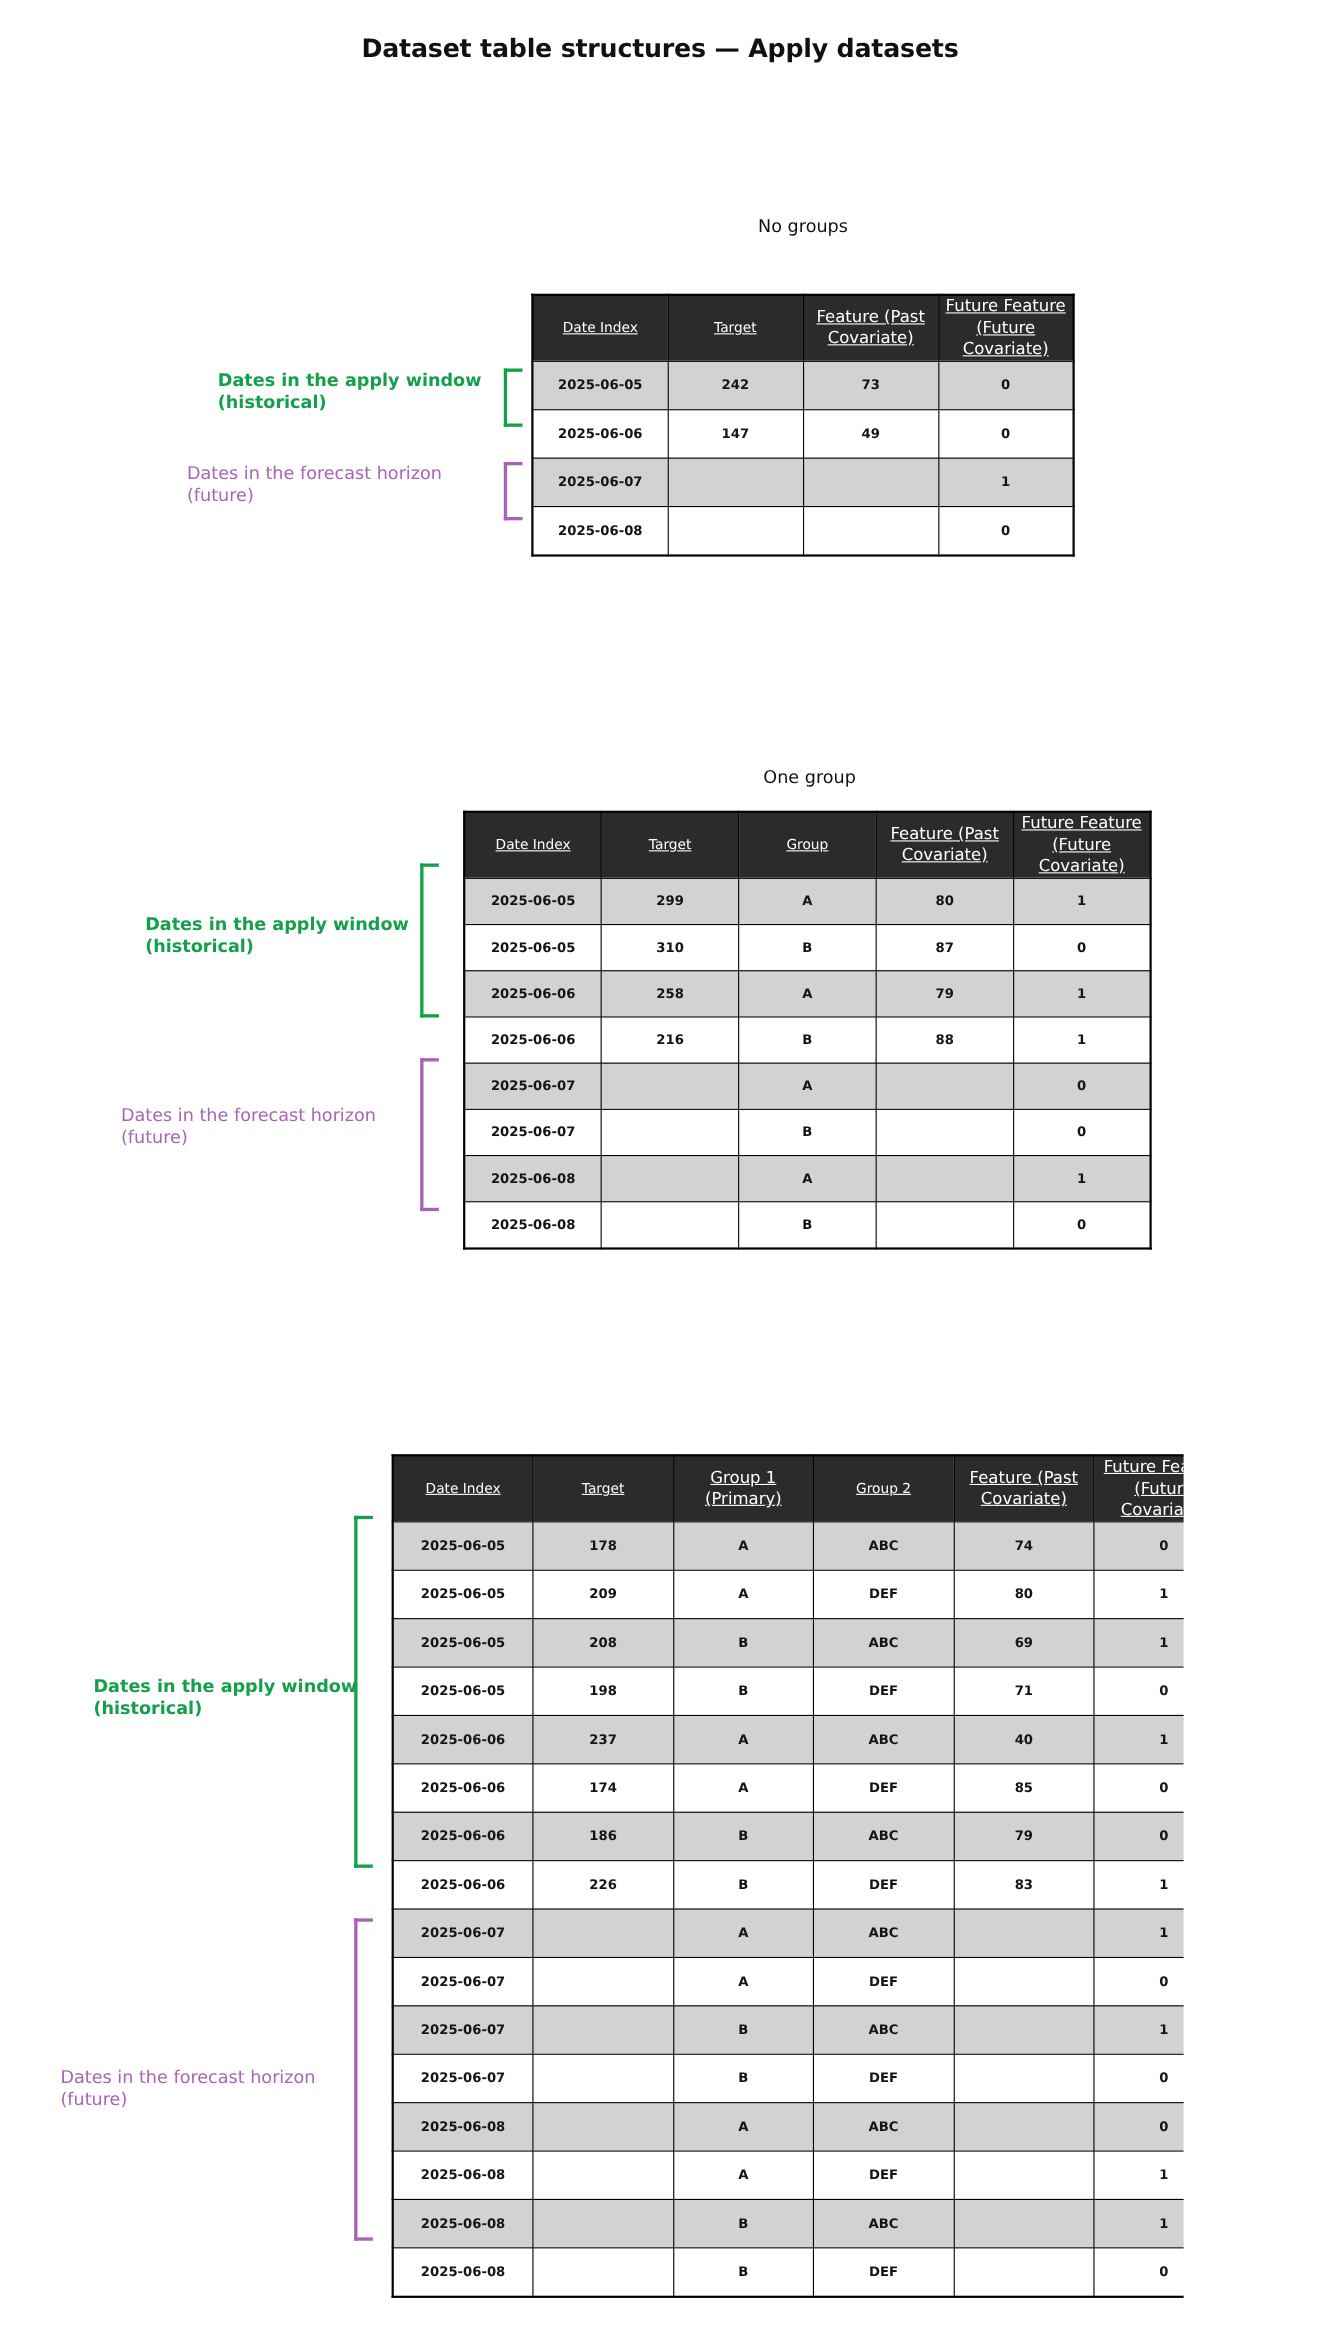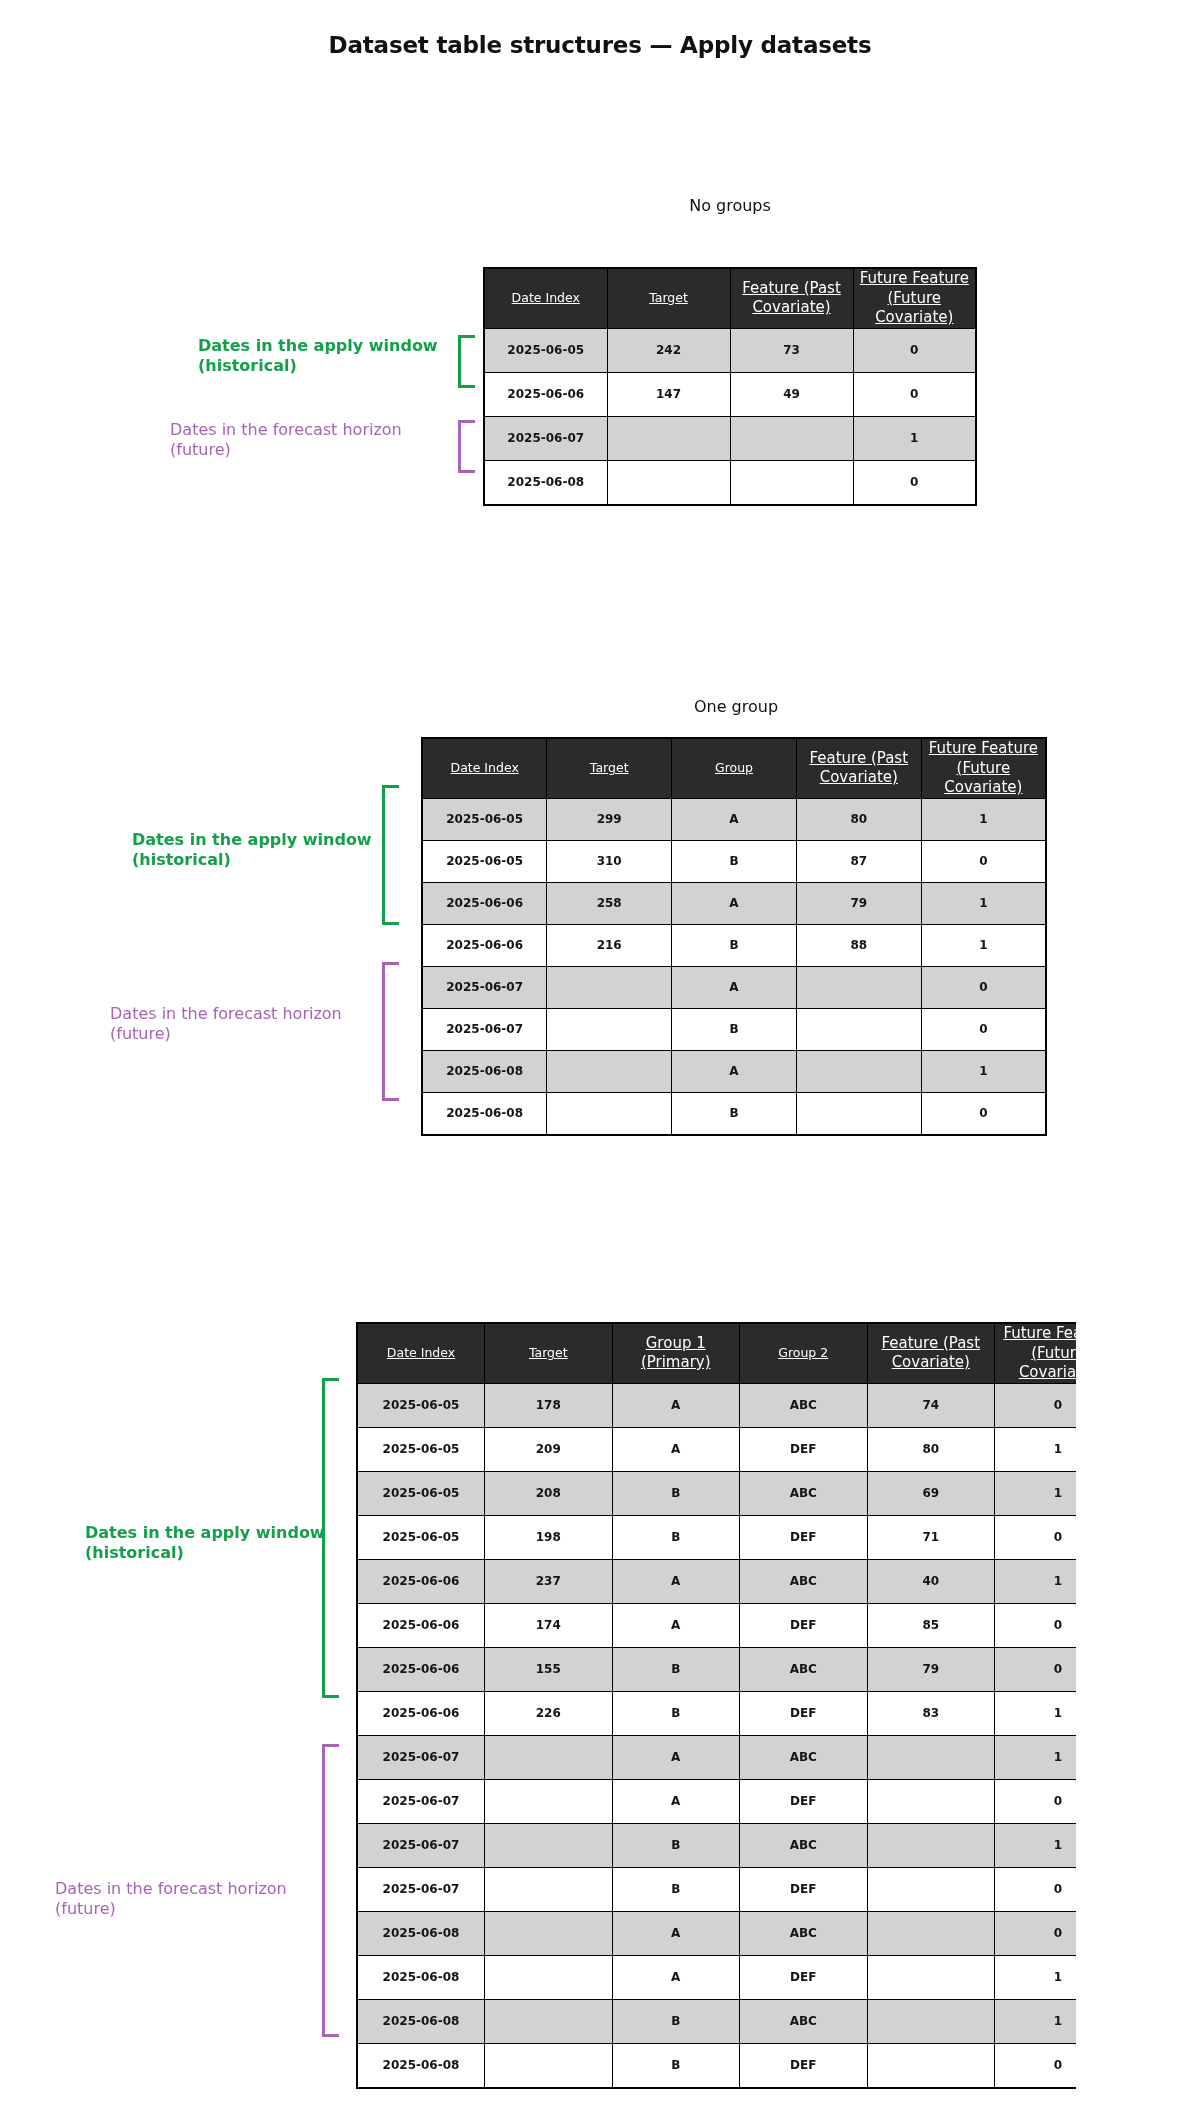--- a/index.html
+++ b/index.html
@@ -263,21 +263,21 @@
         <tr>
           <td>2025-06-06</td>
           <td>174</td>
           <td>A</td>
           <td>DEF</td>
           <td>85</td>
           <td>0</td>
         </tr>
         <tr class="gray">
           <td>2025-06-06</td>
-          <td>155</td>
+          <td>186</td>
           <td>B</td>
           <td>ABC</td>
           <td>79</td>
           <td>0</td>
         </tr>
         <tr>
           <td>2025-06-06</td>
           <td>226</td>
           <td>B</td>
           <td>DEF</td>

